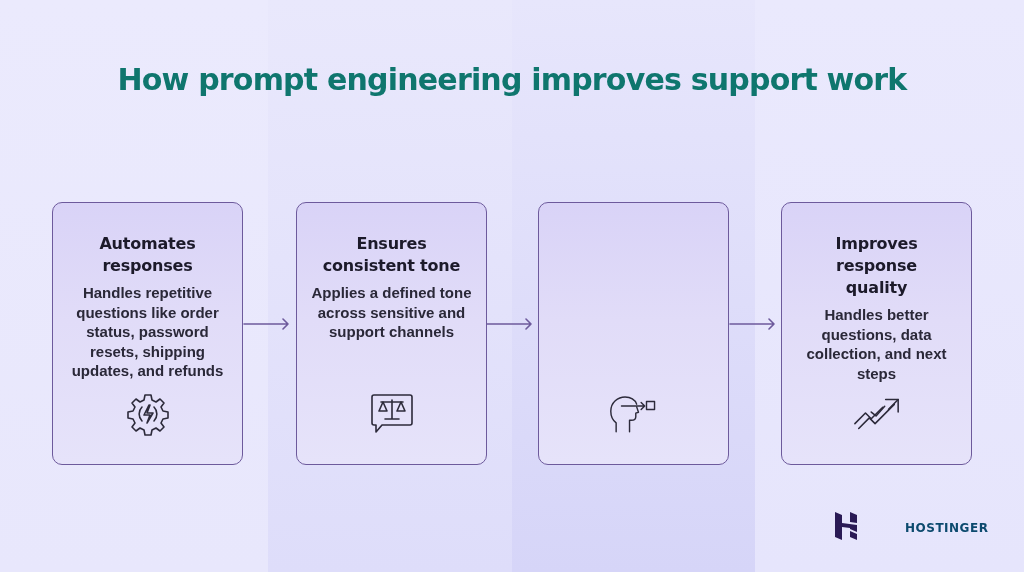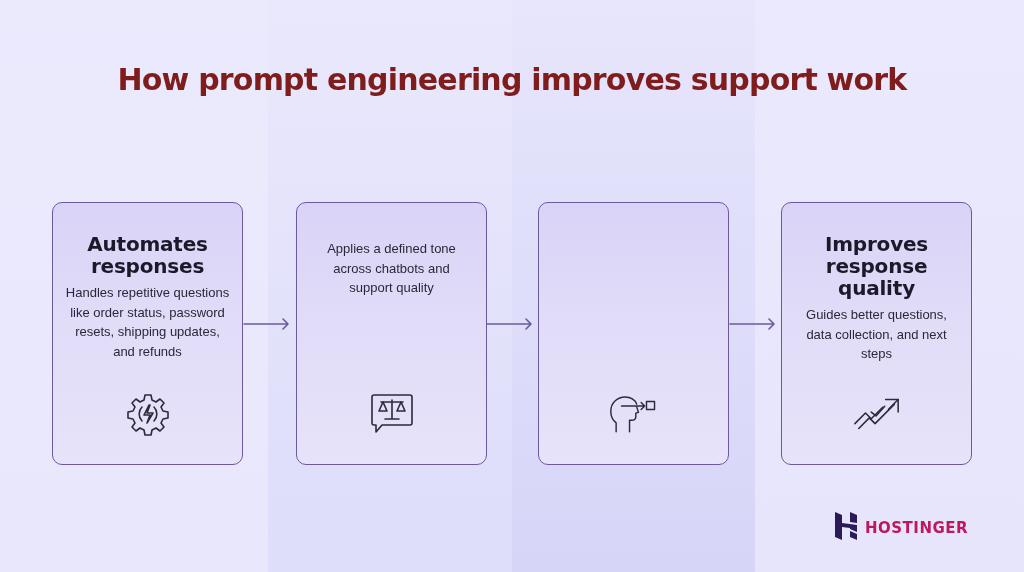--- a/index.html
+++ b/index.html
@@ -16,46 +16,47 @@
   .s3 { width: 243px; background: linear-gradient(180deg, #e7e6fc 0%, #d6d5f8 100%); }
   .s4 { width: 269px; background: linear-gradient(180deg, #eae9fd 0%, #e6e5fc 100%); }
 
   .title {
     position: absolute; left: 0; top: 62px; width: 1024px;
     text-align: center;
     font-family: "DejaVu Sans", sans-serif;
     font-weight: bold;
     font-size: 30px;
     letter-spacing: -0.8px;
-    color: #7f1d1d;
+    color: #0f766e;
   }
 
   .card {
     position: absolute; top: 202px; width: 191px; height: 263px;
     border: 1.6px solid #6d5a9c;
     border-radius: 10px;
     background: linear-gradient(180deg, #d9d3f7 0%, #e1dcf8 45%, #e6e3fa 100%);
     text-align: center;
     padding-top: 30px;
   }
   .card-title {
     font-family: "DejaVu Sans", sans-serif;
     font-weight: bold;
-    font-size: 20px;
+    font-size: 16px;
     line-height: 22px;
     color: #1c1a2a;
     padding: 0 8px;
     letter-spacing: -0.2px;
   }
   .card-desc {
     margin-top: 6px;
-    font-size: 13px;
+    font-size: 15px;
     line-height: 19.5px;
     color: #2a2838;
     padding: 0 8px;
+    font-weight: bold;
   }
   .card-icon {
     position: absolute; left: 50%; bottom: 28px;
     transform: translateX(-50%);
     width: 50px; height: 44px;
     display: flex; align-items: center; justify-content: center;
   }
   .card-icon svg { stroke: #2c2a3a; fill: none; stroke-width: 1.6; stroke-linecap: round; stroke-linejoin: round; }
 
   .arrow {
@@ -63,23 +64,24 @@
   }
   .arrow svg { stroke: #6d5a9c; stroke-width: 1.6; fill: none; stroke-linecap: round; stroke-linejoin: round; }
 
   .logo {
     position: absolute; left: 835px; top: 512px;
     display: flex; align-items: center; gap: 8px;
   }
   .logo-text {
     font-family: "DejaVu Sans", sans-serif;
     font-weight: bold;
-    font-size: 15px;
+    font-size: 12px;
     letter-spacing: 0.5px;
-    color: #be185d;
+    color: #0c4a6e;
+    margin-left: 40px;
   }
 </style>
 </head>
 <body>
 
 <div class="stripes">
   <div class="stripe s1"></div>
   <div class="stripe s2"></div>
   <div class="stripe s3"></div>
   <div class="stripe s4"></div>
@@ -100,21 +102,22 @@
   </div>
 </div>
 
 <div class="arrow" style="left:243px; width:48px;">
   <svg width="48" height="16" viewBox="0 0 48 16">
       <path d="M1 8 H45 M40 3 L45 8 L40 13"></path>
     </svg>
 </div>
 
 <div class="card" style="left:296px;">
-  <div class="card-desc" style="padding:0 14px;">Applies a defined tone across chatbots and support quality</div>
+  <div class="card-title" style="padding:0 14px;">Ensures consistent tone</div>
+  <div class="card-desc" style="padding:0 14px;">Applies a defined tone across sensitive and support channels</div>
   <div class="card-icon">
     <svg width="46" height="44" viewBox="0 0 46 44">
       <path d="M5 3 h36 a2 2 0 0 1 2 2 v26 a2 2 0 0 1 -2 2 h-28 l-6 7 v-7 h-2 a2 2 0 0 1 -2 -2 v-26 a2 2 0 0 1 2 -2 z"></path>
       <path d="M12 10 h22 M23 8 v19 M16 27 h14"></path>
       <path d="M14 10 l-4 9 h8 z"></path>
       <path d="M32 10 l-4 9 h8 z"></path>
     </svg>
   </div>
 </div>
 
@@ -136,21 +139,21 @@
 </div>
 
 <div class="arrow" style="left:729px; width:48px;">
   <svg width="48" height="16" viewBox="0 0 48 16">
       <path d="M1 8 H45 M40 3 L45 8 L40 13"></path>
     </svg>
 </div>
 
 <div class="card" style="left:781px;">
   <div class="card-title" style="padding:0 26px;">Improves response quality</div>
-  <div class="card-desc" style="padding:0 24px;">Guides better questions, data collection, and next steps</div>
+  <div class="card-desc" style="padding:0 24px;">Handles better questions, data collection, and next steps</div>
   <div class="card-icon">
     <svg width="52" height="36" viewBox="0 0 52 36">
       <path d="M3 28 L14 17 L20 23 L32 11"></path>
       <path d="M7 33 L18 22 L24 28 L38 14 L44 8"></path>
       <path d="M20 16 L25 20 L34 10"></path>
       <path d="M35 3 H48 V16"></path>
       <path d="M48 3 L38 13"></path>
     </svg>
   </div>
 </div>

